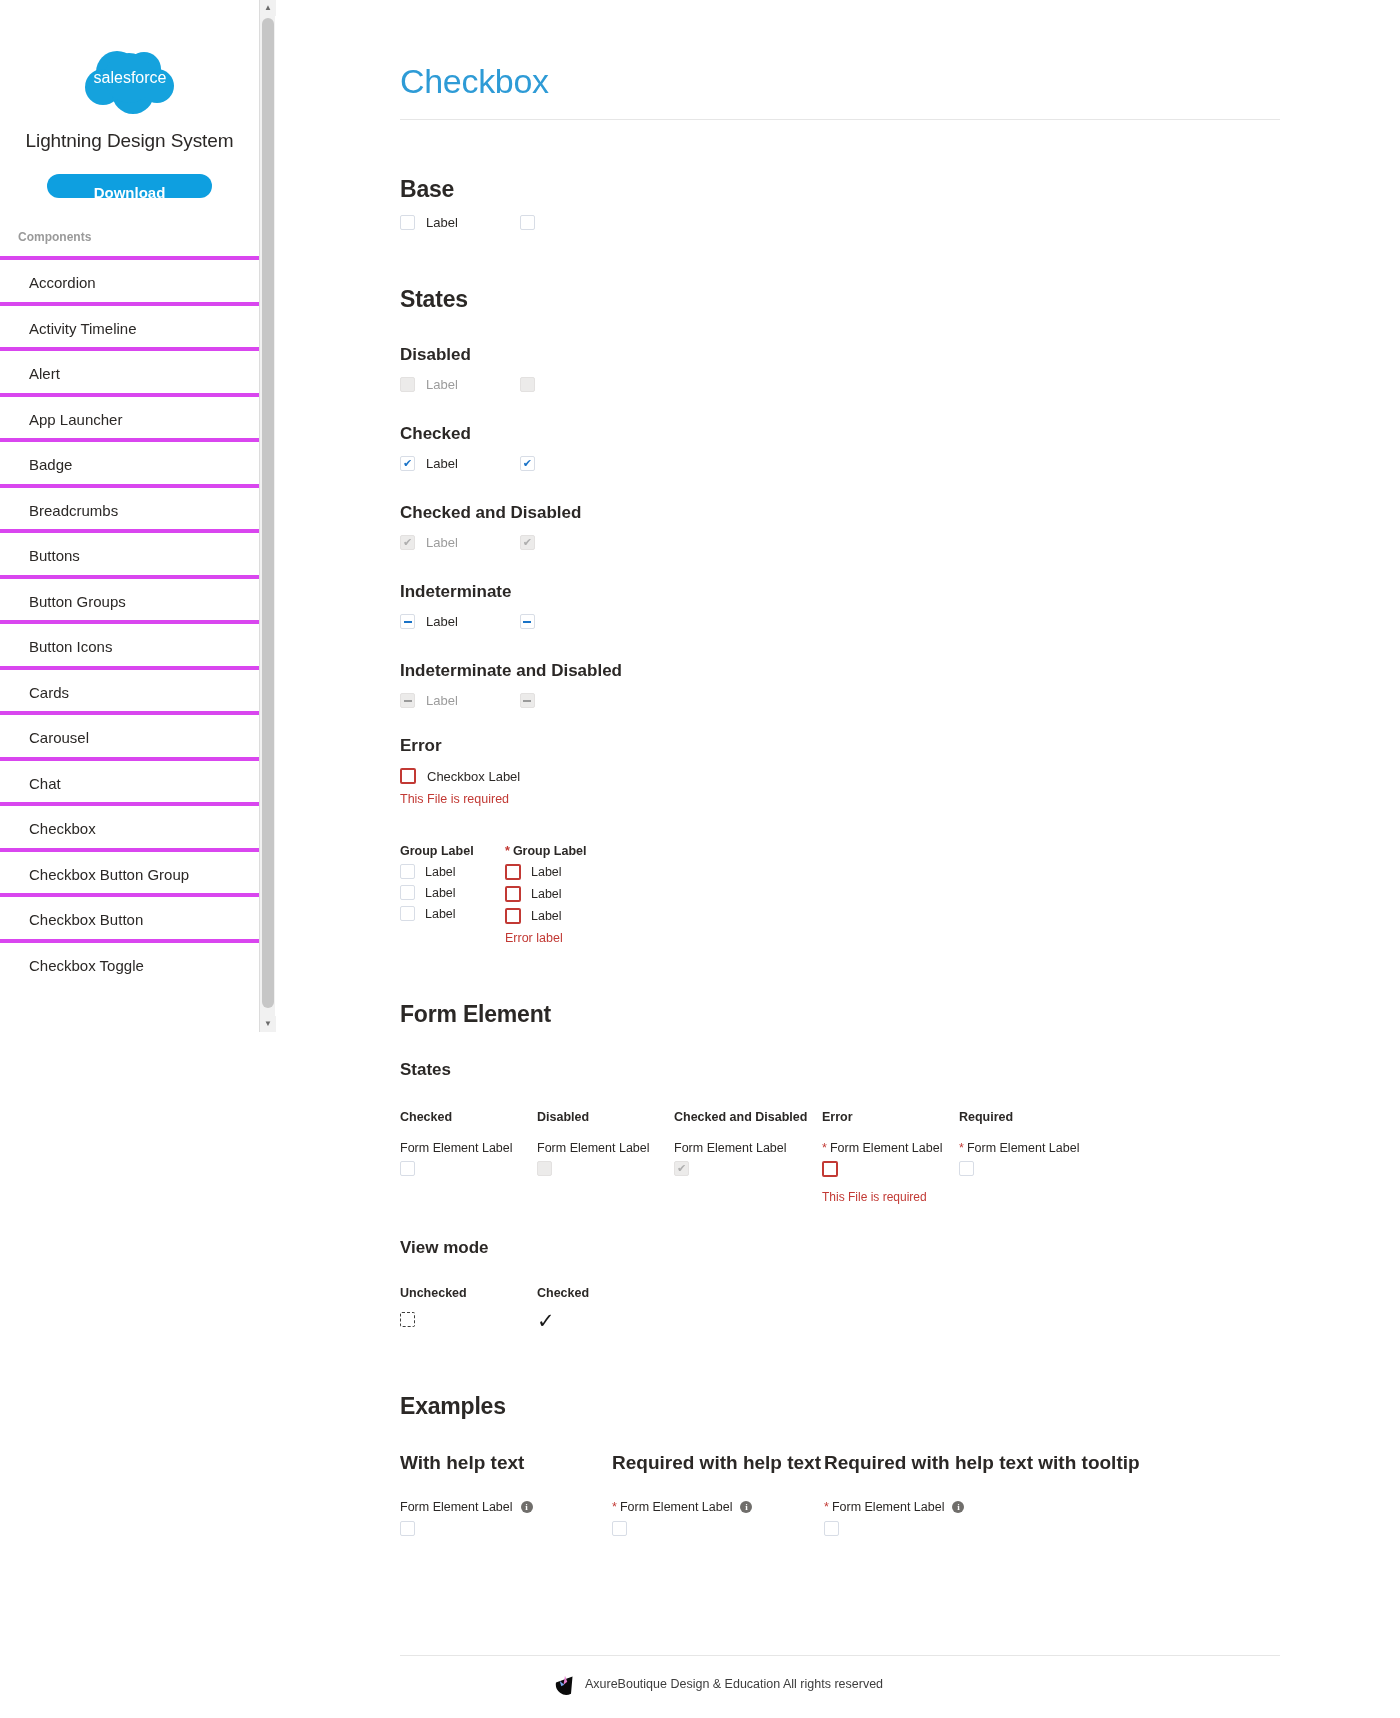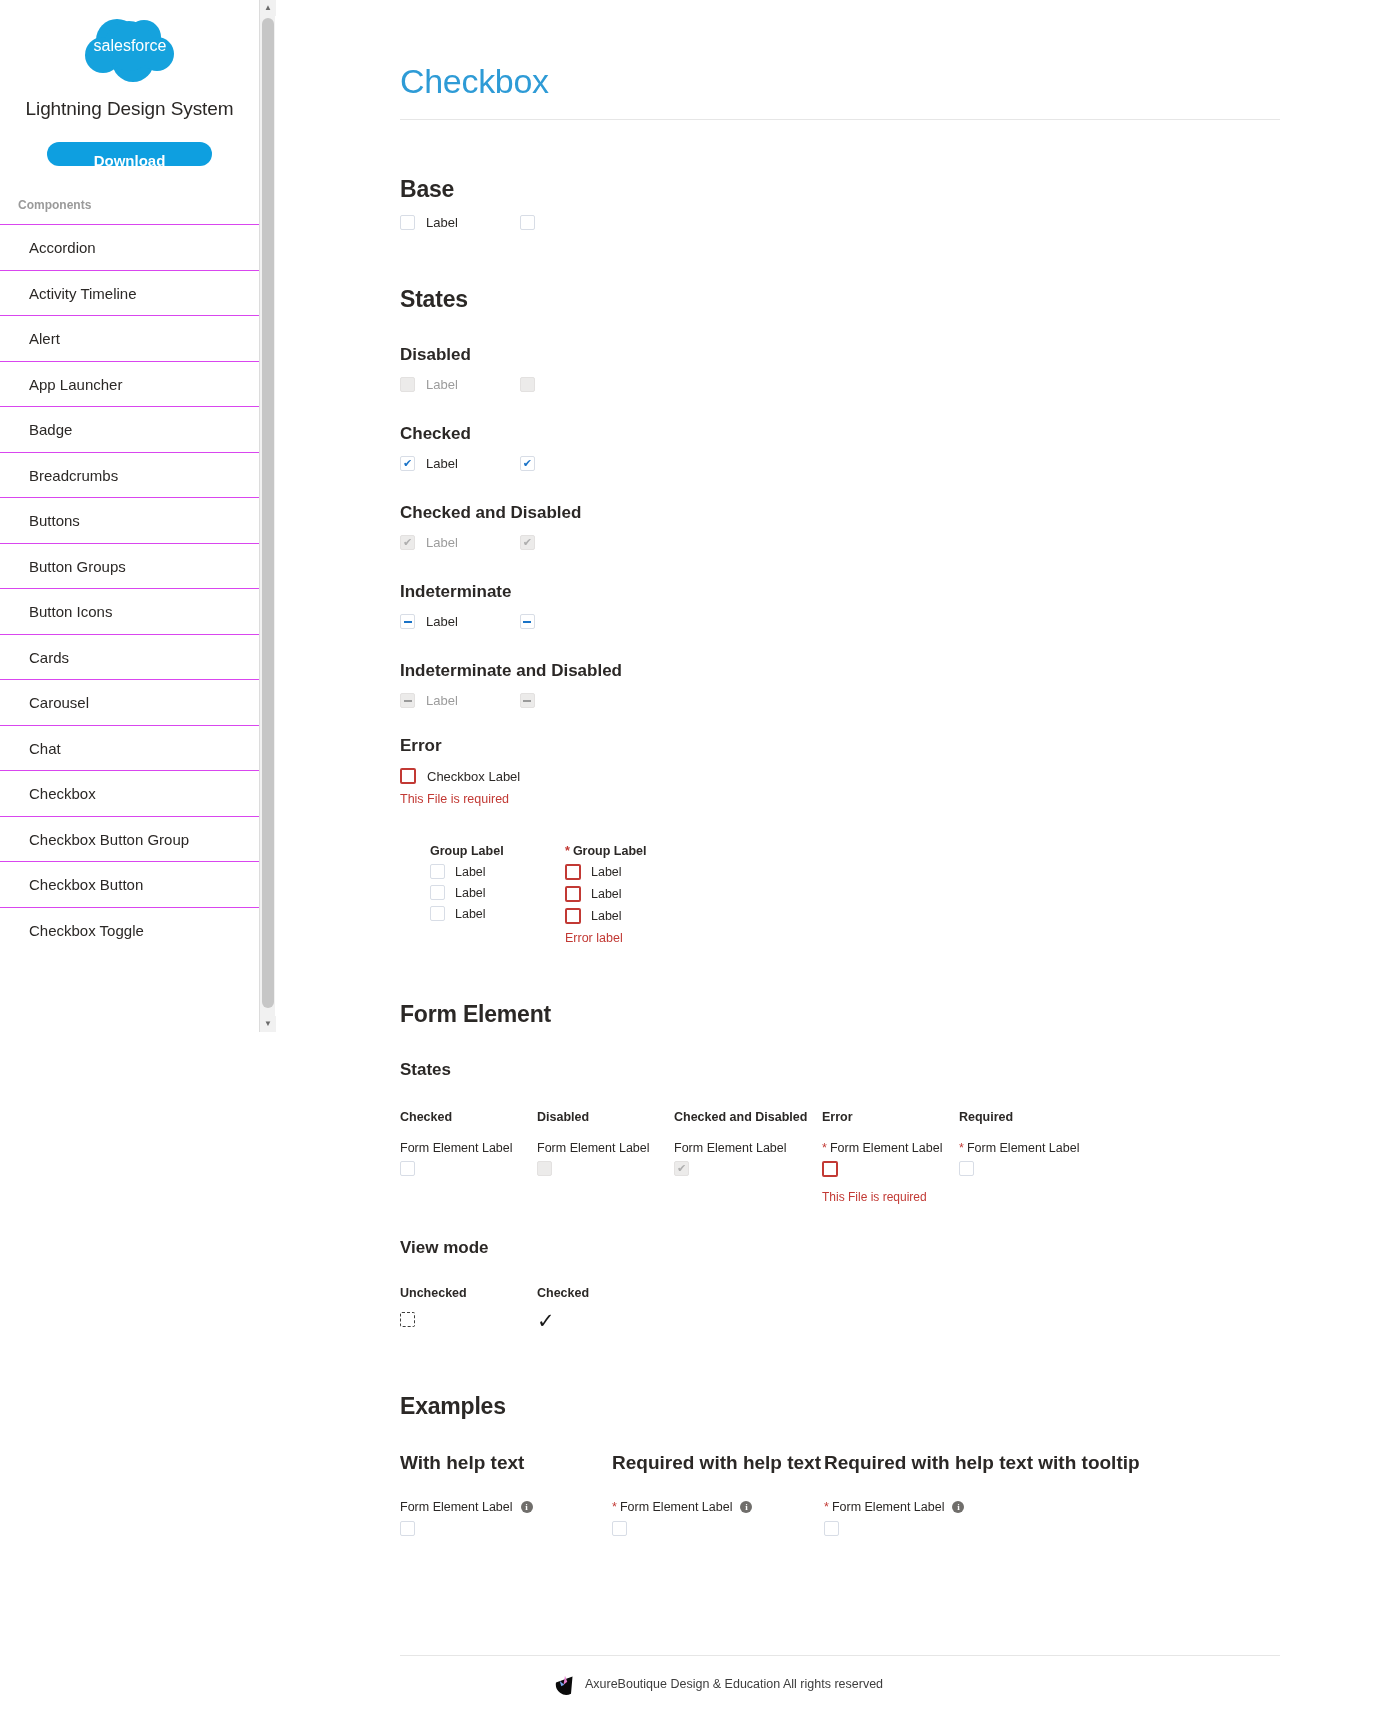--- a/index.html
+++ b/index.html
@@ -34,21 +34,21 @@
     font-size:8px; color:#6b6b6b; line-height:1;
   }
   .sb-arrow.up { top:0; }
   .sb-arrow.down { bottom:0; }
   #sb-thumb {
     position:absolute; left:2px; top:18px;
     width:12px; height:990px;
     background:#c6c6c6; border-radius:6px;
   }
 
-  #brand { padding-top:14px; text-align:center; }
+  #brand { padding-top:46px; text-align:center; }
   .cloud-wrap { display:flex; justify-content:center; }
   #brand-title {
     margin-top:12px;
     font-size:19px; color:#2b2826; font-weight:400;
     letter-spacing:-0.1px;
   }
   #download-btn {
     display:block; margin:22px auto 0;
     width:165px; height:24px; line-height:36px;
     border-radius:18px; border:none;
@@ -59,21 +59,21 @@
   }
   #components-label {
     margin:32px 0 0 18px;
     font-size:12px; color:#9a9a9a; font-weight:bold;
   }
   #nav-list { margin-top:12px; }
   .nav-item {
     height:45.5px; line-height:45.5px;
     padding-left:29px;
     font-size:15px; color:#2b2826;
-    border-top:1px solid #d946ef;
+    border-top:4px solid #d946ef;
     cursor:pointer; background:#fff;
     white-space:nowrap;
   }
 
   
   #main {
     position:absolute; left:400px; top:0;
     width:880px;
   }
   #page-title {
@@ -125,21 +125,21 @@
   }
   .cb-label.dim { color:#9c9c9c; }
 
   .err-text {
     color:#c23934; font-size:12.5px; margin-top:8px;
   }
   .req-star { color:#c23934; margin-right:3px; }
 
   
   #group-block { display:flex; margin-top:38px; }
-  .group-col { width:105px;margin-left:30px; }
+  .group-col { width:105px; }
   .group-title { font-size:12.5px; font-weight:bold; color:#2b2826; }
   .group-row { display:flex; align-items:center; margin-top:6px; }
   .group-row .cb-label { margin-left:10px; font-size:12.5px; }
   .group-err { color:#c23934; font-size:12.5px; margin-top:7px; }
 
   
   #fe-states { display:flex; margin-top:30px; }
   .fe-col { width:137px; }
   .fe-col.wide { width:148px; }
   .fe-head { font-size:12.5px; font-weight:bold; color:#2b2826; }

